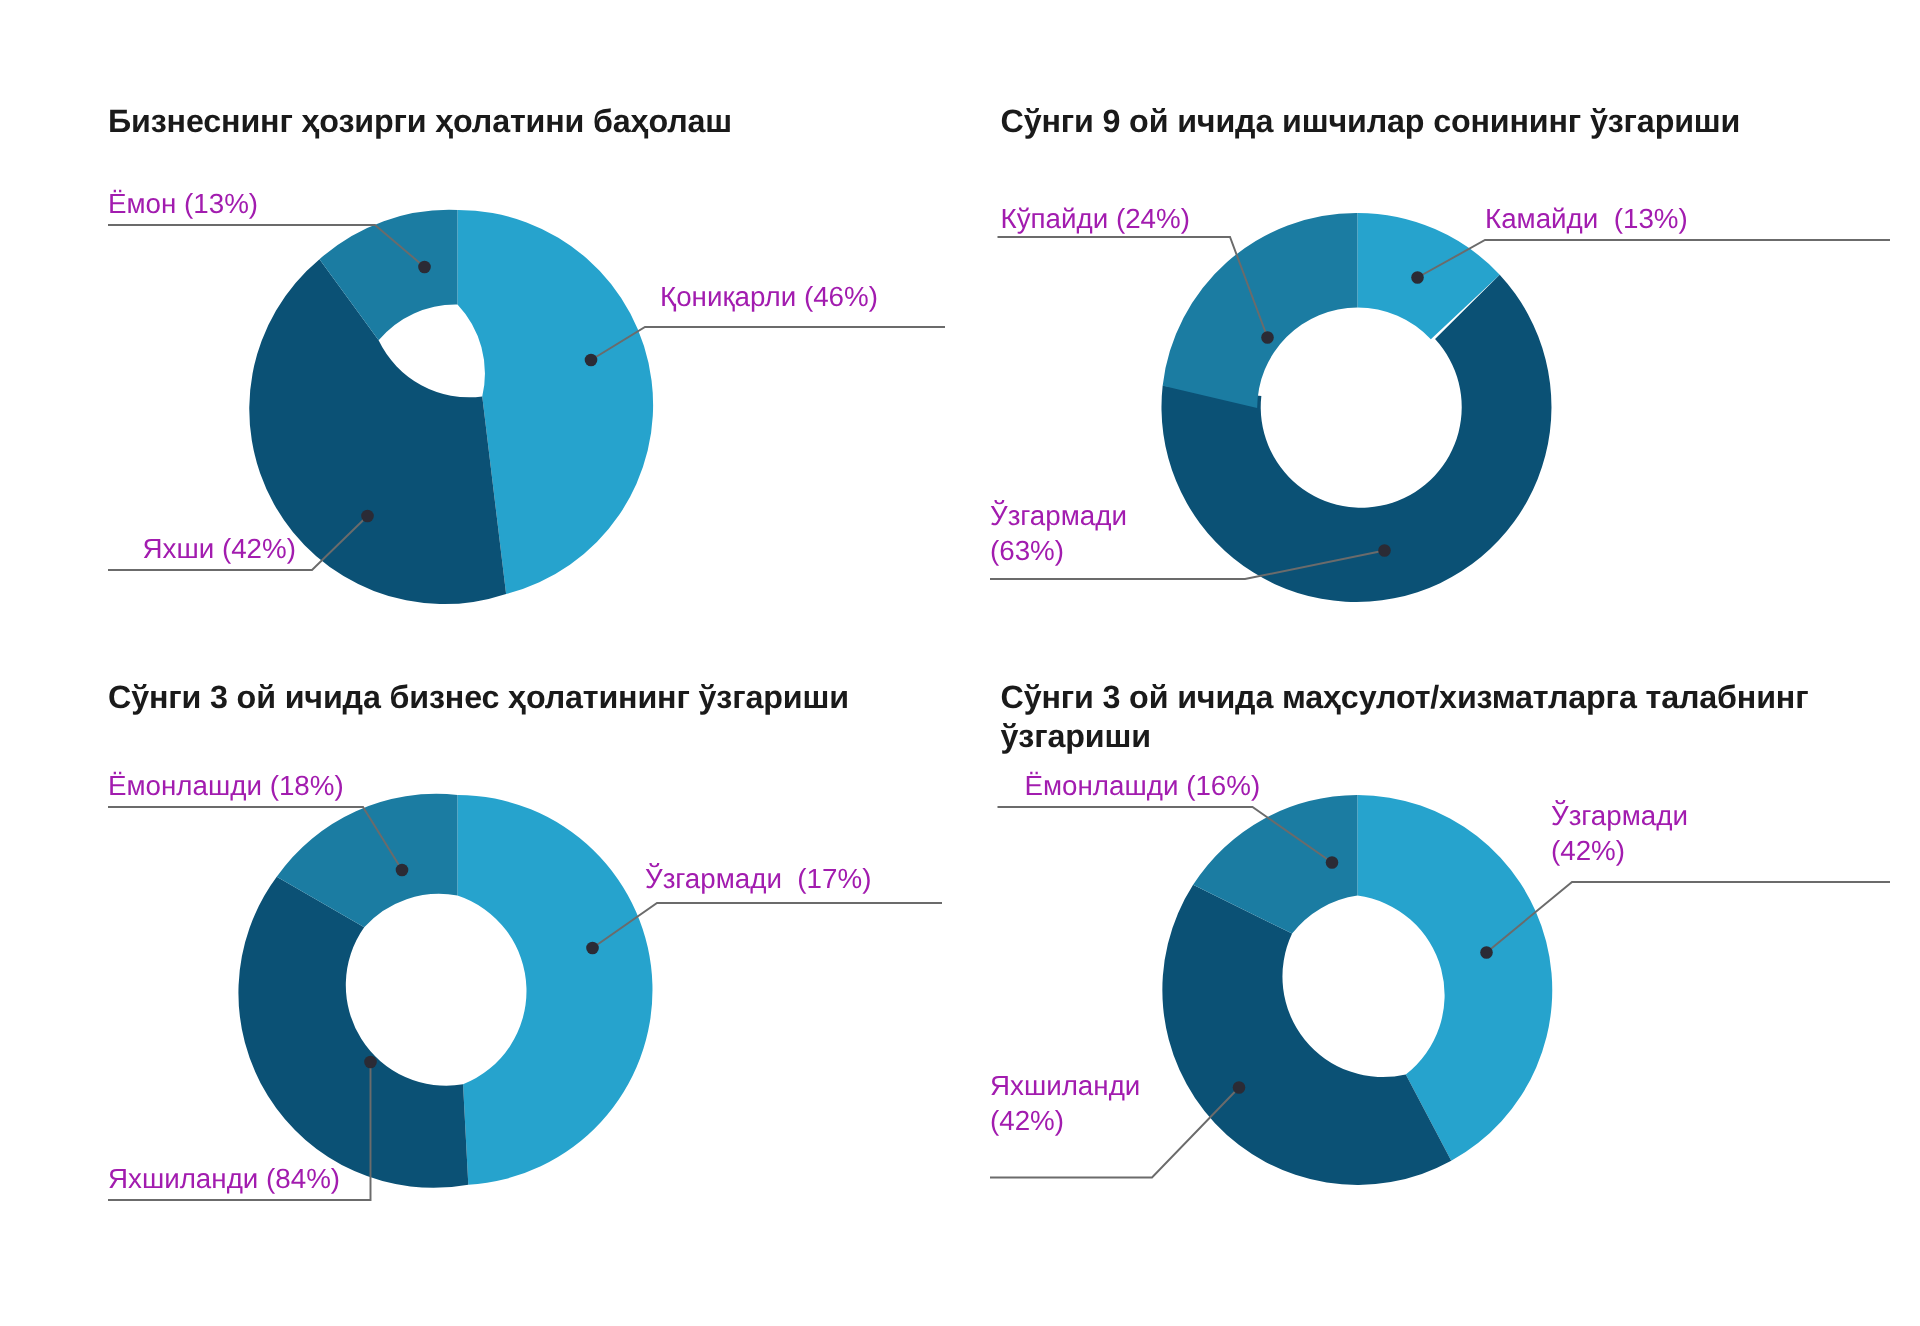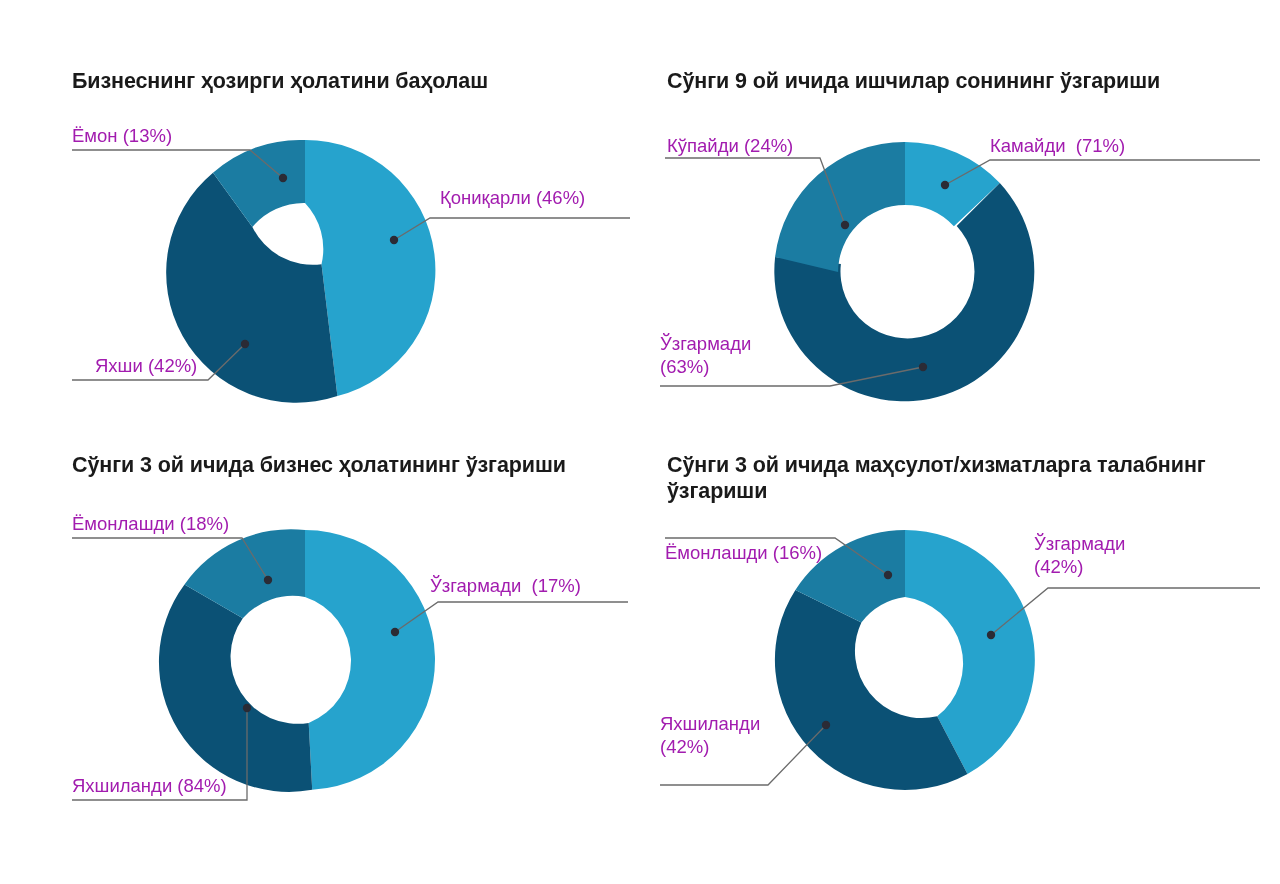--- a/index.html
+++ b/index.html
@@ -103,21 +103,21 @@
       <circle cx="205" cy="225" r="4.2" fill="#2b2b35"></circle>
 
       <polyline points="620,160 350,160 305,185" fill="none" stroke="#6b6b6b" stroke-width="1.3"></polyline>
       <circle cx="305" cy="185" r="4.2" fill="#2b2b35"></circle>
 
       <polyline points="20,386 190,386 283,367" fill="none" stroke="#6b6b6b" stroke-width="1.3"></polyline>
       <circle cx="283" cy="367" r="4.2" fill="#2b2b35"></circle>
     </svg>
 
     <div class="lbl left" style="left:27px;top:134px;">Кўпайди (24%)</div>
-    <div class="lbl right" style="left:350px;top:134px;">Камайди  (71%)</div>
+    <div class="lbl right" style="left:350px;top:134px;">Камайди  (13%)</div>
     <div class="lbl left" style="left:20px;top:332px;">Ўзгармади
 (63%)</div>
   </div>
 
   <div class="panel" style="left:0;top:440px;width:640px;height:444px;">
 
     <div class="panel-title" style="left:72px;top:12px;width:520px;">Сўнги 3 ой ичида бизнес ҳолатининг ўзгариши</div>
 
     <svg class="chart-svg" width="640" height="444" viewBox="0 0 640 444">
 
@@ -157,21 +157,21 @@
       <polyline points="25,98 195,98 248,135" fill="none" stroke="#6b6b6b" stroke-width="1.3"></polyline>
       <circle cx="248" cy="135" r="4.2" fill="#2b2b35"></circle>
 
       <polyline points="620,148 408,148 351,195" fill="none" stroke="#6b6b6b" stroke-width="1.3"></polyline>
       <circle cx="351" cy="195" r="4.2" fill="#2b2b35"></circle>
 
       <polyline points="20,345 128,345 186,285" fill="none" stroke="#6b6b6b" stroke-width="1.3"></polyline>
       <circle cx="186" cy="285" r="4.2" fill="#2b2b35"></circle>
     </svg>
 
-    <div class="lbl left" style="left:25px;top:72px;margin-top:29px;">Ёмонлашди (16%)</div>
+    <div class="lbl left" style="left:43px;top:72px;">Ёмонлашди (16%)</div>
     <div class="lbl right" style="left:394px;top:92px;">Ўзгармади
 (42%)</div>
     <div class="lbl left" style="left:20px;top:272px;">Яхшиланди
 (42%)</div>
   </div>
 
 
 </div>
 
 </body></html>

